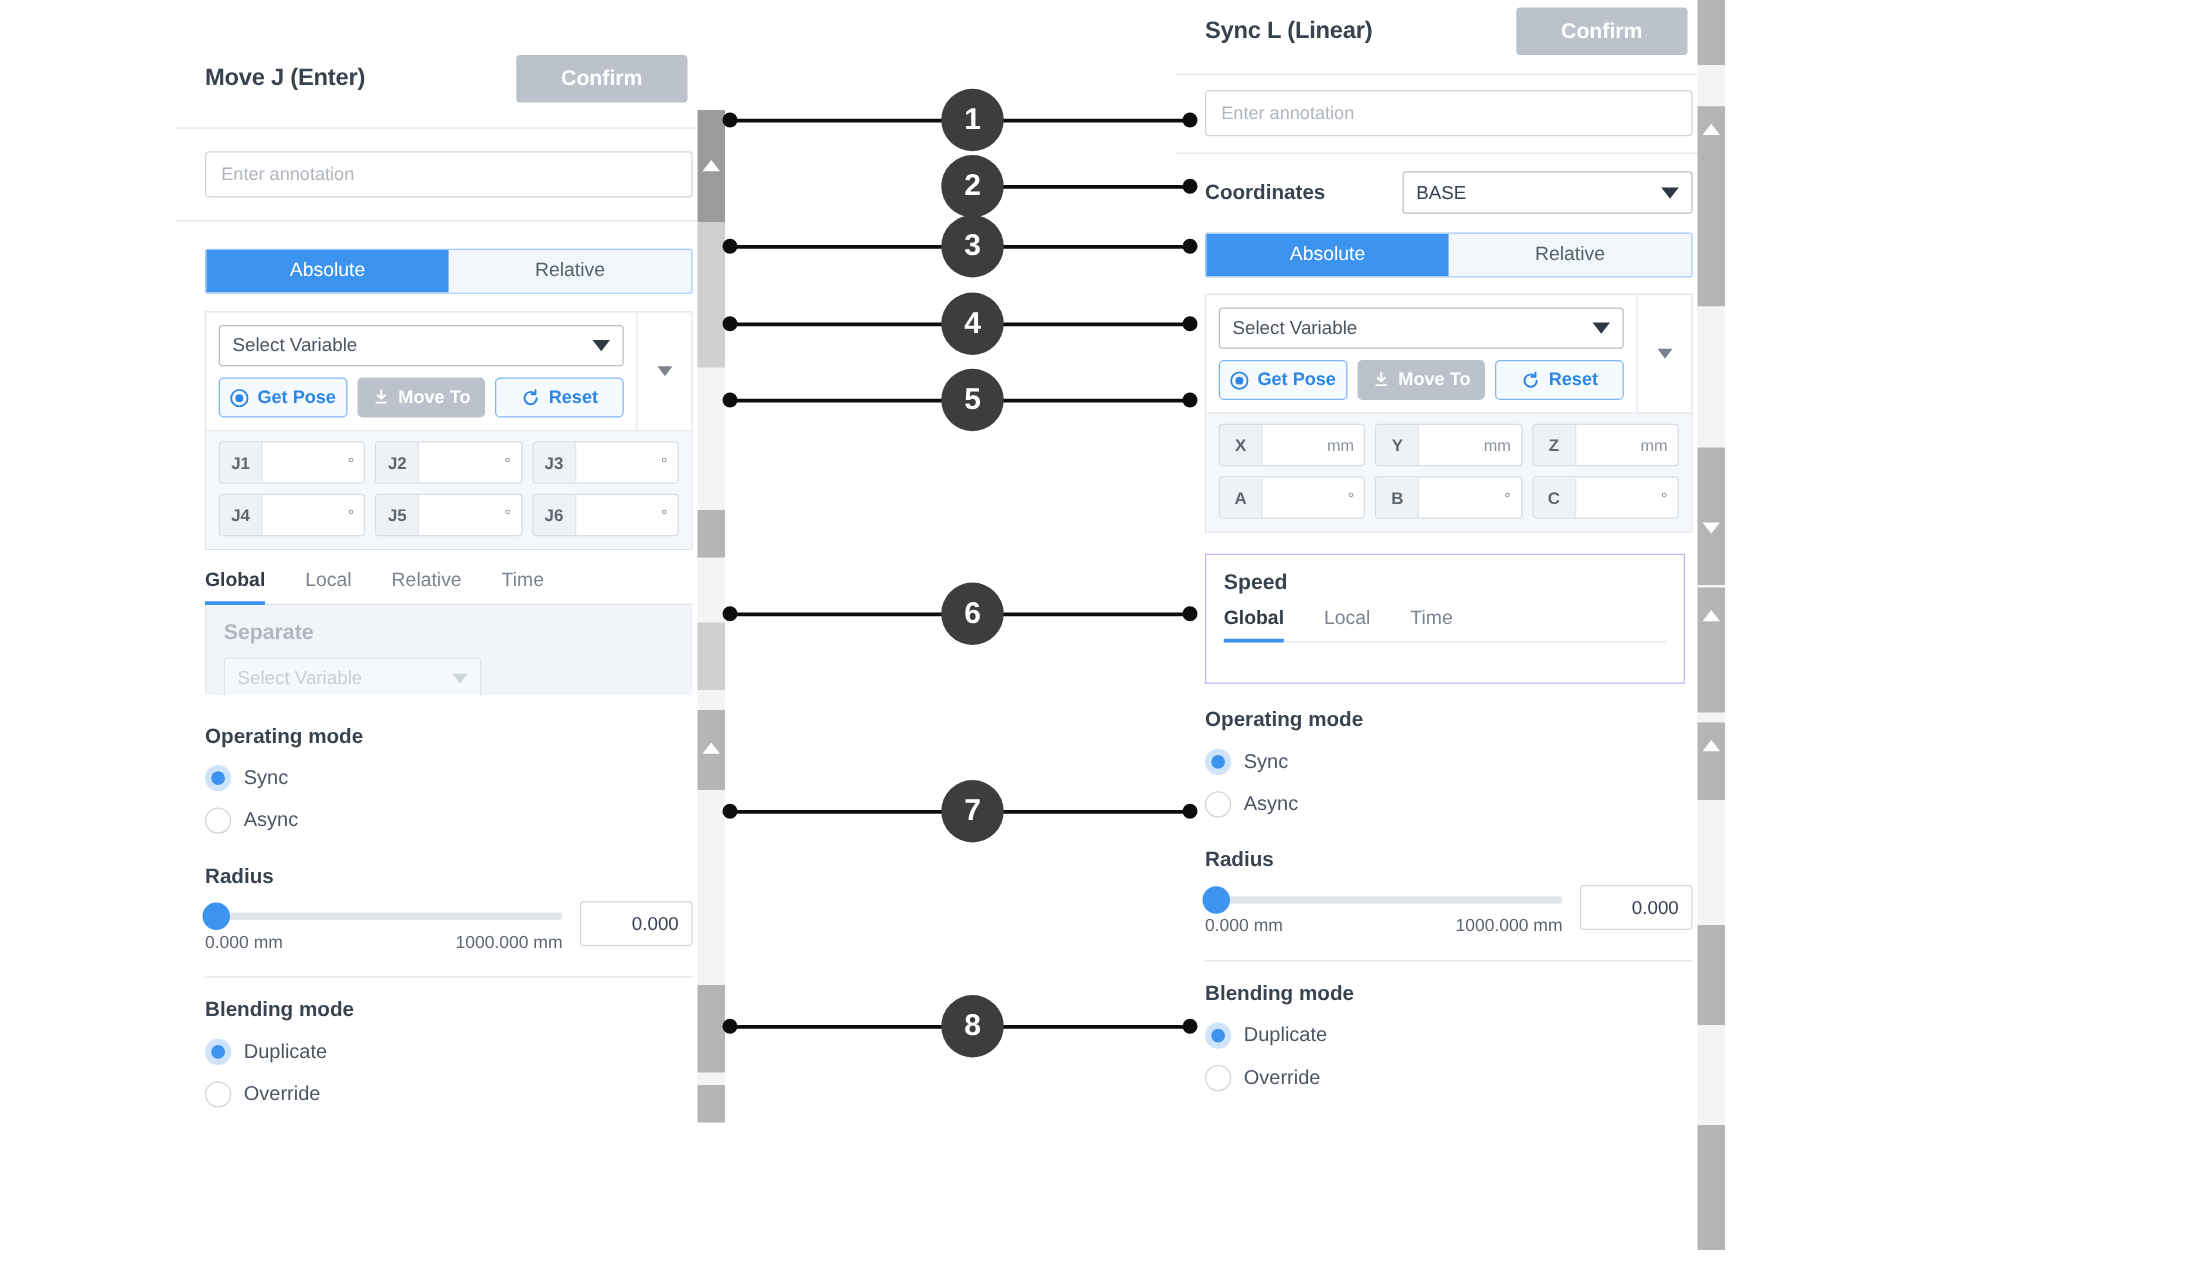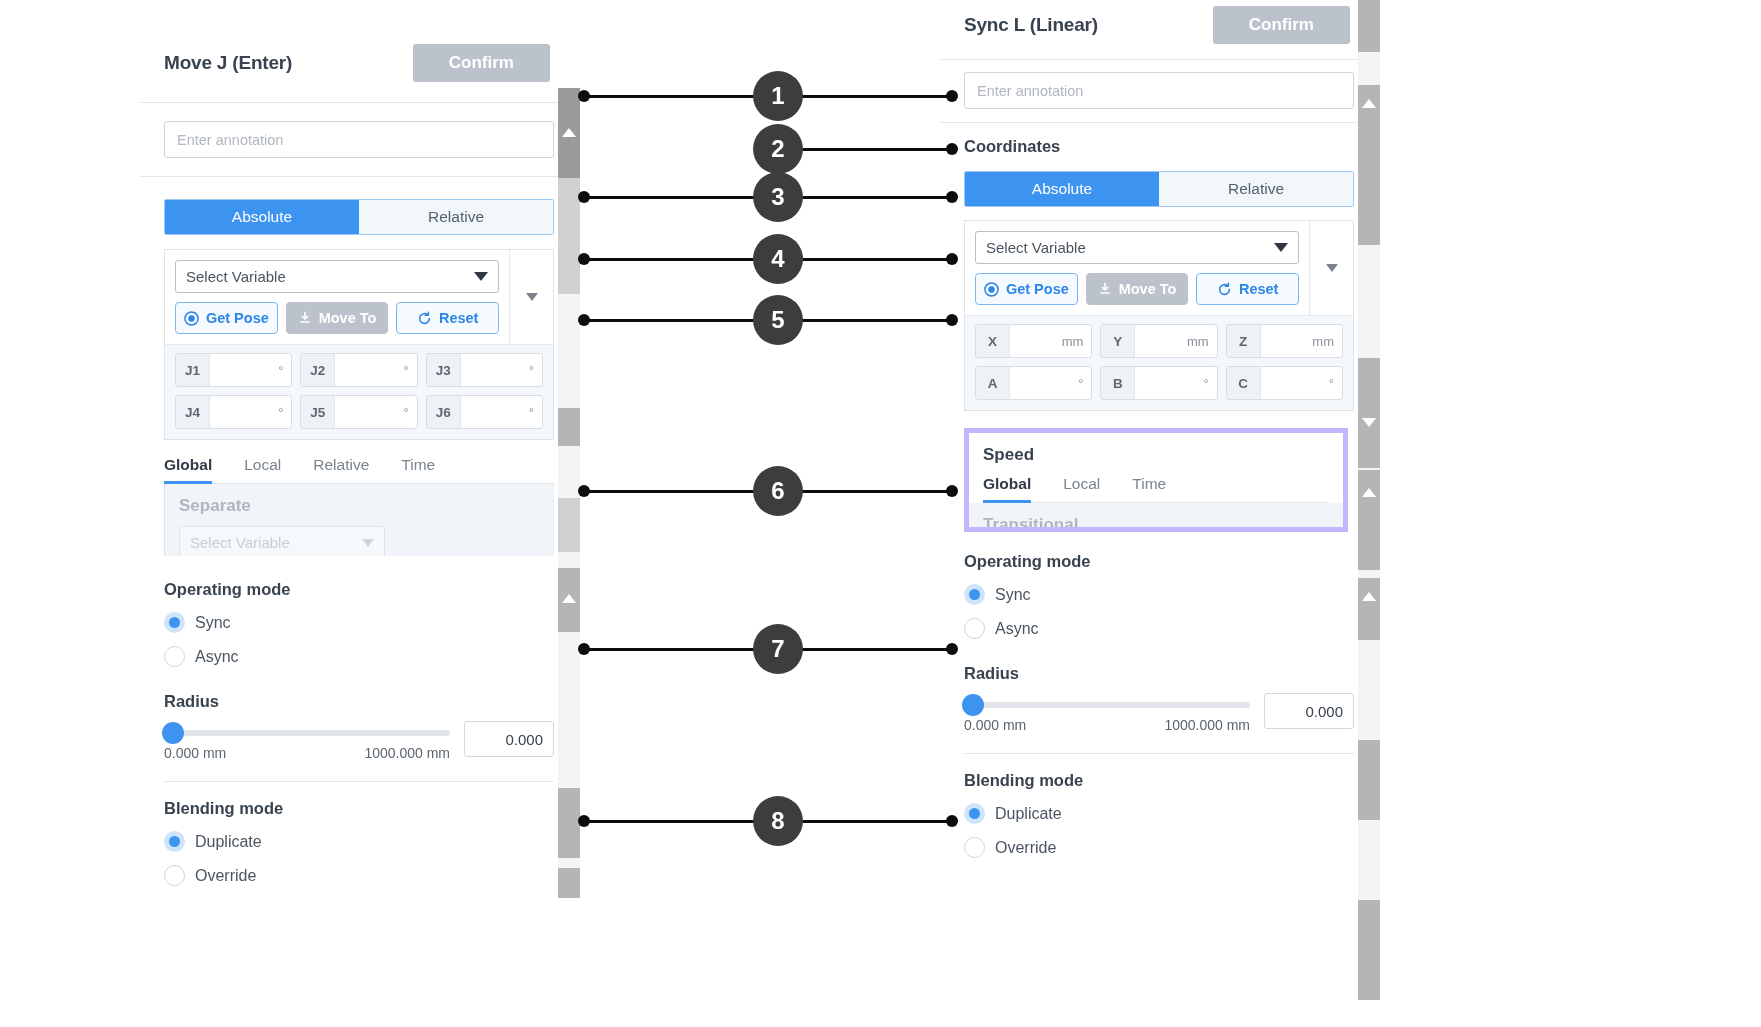--- a/index.html
+++ b/index.html
@@ -118,21 +118,21 @@
              padding-right:10px; font-size:15px; color:#39434f; }
 
   
   .coord-row { display:flex; align-items:center; justify-content:space-between; }
   .coord-lbl { font-size:16.5px; font-weight:bold; color:#39434f; }
   .coord-sel { width:232px; height:34px; border:1px solid #b9bfc6; border-radius:3px;
                background:#fff; display:flex; align-items:center; justify-content:space-between;
                padding:0 10px; font-size:15px; color:#39434f; cursor:pointer; }
 
   
-  .speed-card { border:5px solid #c4b5fd; background:#fff; padding:12px 14px 0 14px; }
+  .speed-card { border:1px solid #c4b5fd; background:#fff; padding:12px 14px 0 14px; }
   .speed-title { font-size:17px; font-weight:bold; color:#39434f; margin-bottom:10px; }
 
   
   .sbar { position:absolute; width:22px; background:#f4f4f4; }
   .sbar .seg-piece { position:absolute; left:0; width:22px; }
   .thumb-dark { background:#9b9b9b; }
   .thumb-mid  { background:#b5b5b5; }
   .thumb-light{ background:#d0d0d0; }
   .sb-arrow { position:absolute; left:50%; transform:translateX(-50%); width:0; height:0; }
   .sb-arrow.up { border-left:7px solid transparent;border-right:7px solid transparent;
@@ -342,20 +342,24 @@
 
     <div style="padding:12px 24px 0 24px;">
       <input class="annot-input" placeholder="Enter annotation" style="">
     </div>
 
     <div class="hr" style="margin:13px 0 0 0;"></div>
 
     <div style="padding:14px 24px 0 24px;">
       <div class="coord-row">
         <span class="coord-lbl">Coordinates</span>
+        <div class="coord-sel">
+          <span>BASE</span>
+          <span class="caret"></span>
+        </div>
       </div>
     </div>
 
     <div style="padding:15px 24px 0 24px;">
       <div class="segmented">
         <div class="seg active">Absolute</div>
         <div class="seg inactive">Relative</div>
       </div>
     </div>
 
@@ -442,23 +446,20 @@
     </div>
 
     <div style="padding:17px 30px 0 24px;">
       <div class="speed-card" style="height:104px; overflow:hidden;">
         <div class="speed-title">Speed</div>
         <div class="tabbar">
           <div class="tab active">Global</div>
           <div class="tab">Local</div>
           <div class="tab">Time</div>
         </div>
-        <div style="background:#f1f5fa; margin:0 -14px; padding:12px 14px 14px;">
-          <div class="vel-title">Transitional</div>
-        </div>
       </div>
     </div>
 
     <div style="padding:20px 24px 0 24px;">
       <div class="sec-h">Operating mode</div>
       <div class="radio-row" style="margin-top:13px;">
         <span class="radio on"></span>
         <span class="radio-lbl">Sync</span>
       </div>
       <div class="radio-row" style="margin-top:13px;">

